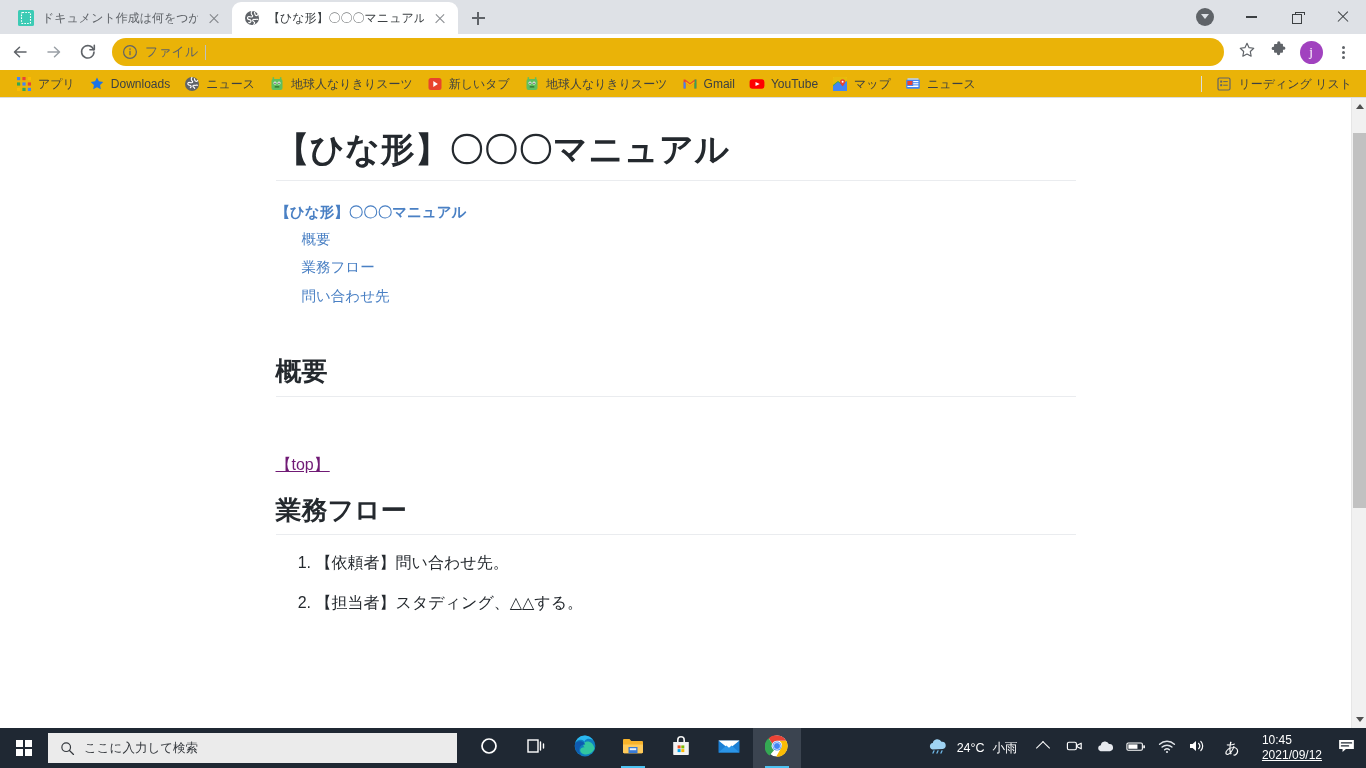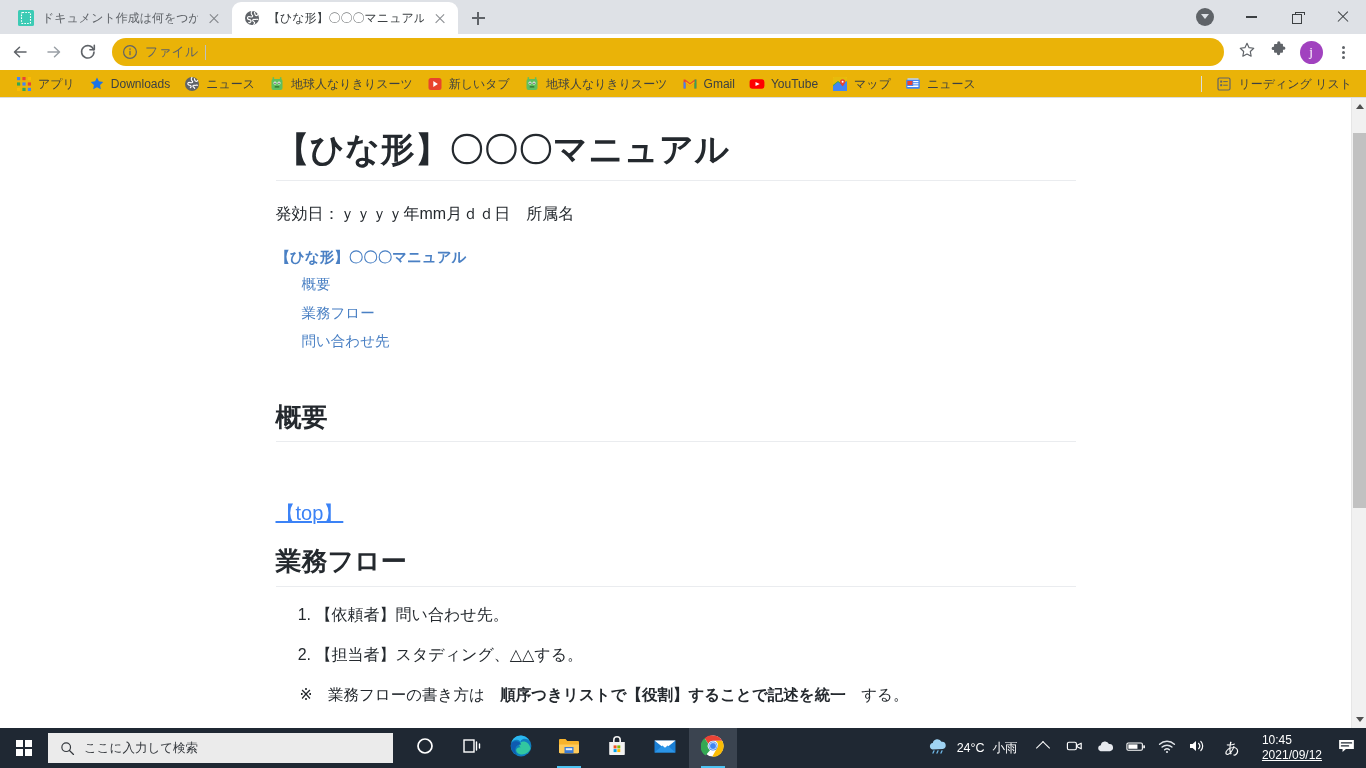--- a/index.html
+++ b/index.html
@@ -155,22 +155,22 @@
   .toc .toc-root { font-weight:bold; font-size:14.5px; display:block; margin-bottom:5px; }
   .toc ul { list-style:none; margin:0; padding-left:26px; }
   .toc li { margin:0 0 5.5px 0; line-height:1.45; }
   .doc h2 {
     font-size:26px; font-weight:bold; margin:0; padding-bottom:8px;
     border-bottom:1px solid #eaecef; line-height:1.25;
   }
   .sec-overview { margin-top:48px; }
   .sec-body { min-height:40px; }
   .toplink {
-    display:inline-block; margin:18px 0 0 0; font-size:20px;
-    color:#3b82f6; 
+    display:inline-block; margin:18px 0 0 0; font-size:16px;
+    color:#701a75; 
   }
   .sec-flow { margin-top:18px; }
   .doc ol { margin:16px 0 0 0; padding-left:40px; }
   .doc ol li { font-size:16px; line-height:1.5; margin-bottom:16px; }
   .note { font-size:15.5px; margin:0 0 14px 24px; line-height:1.6; }
   .note b { font-weight:bold; }
 
   
   .sbar {
     position:absolute; right:0; top:0; width:15px; bottom:0;
@@ -194,21 +194,21 @@
     position:absolute; left:0; top:728px; width:1366px; height:40px;
     background:#1f2833; display:flex; align-items:center; color:#fff;
   }
   .start {
     width:48px; height:40px; display:flex; align-items:center; justify-content:center;
   }
   .winlogo { width:16px; height:16px; display:grid; grid-template-columns:1fr 1fr;
     grid-template-rows:1fr 1fr; gap:1.8px; }
   .winlogo span { background:#fff; display:block; }
   .searchbox {
-    width:345px; height:30px; background:#ebebeb; display:flex; align-items:center;
+    width:409px; height:30px; background:#ebebeb; display:flex; align-items:center;
     gap:9px; padding-left:12px; margin-left:0px;
   }
   .searchbox .mag { width:15px; height:15px; flex:0 0 15px; }
   .searchbox span.ph { font-size:12.5px; color:#34383d; white-space:nowrap; }
   .tb-apps { display:flex; align-items:center; height:40px; margin-left:8px; }
   .tb-app {
     width:48px; height:40px; display:flex; align-items:center; justify-content:center;
     position:relative;
   }
   .tb-app.active { background:#3b4450; }
@@ -487,21 +487,20 @@
       </span>
       <span class="bm-label">リーディング リスト</span>
     </div>
   </div>
 
   <div class="viewport">
     <div class="page">
       <div class="doc">
 
         <h1>【ひな形】〇〇〇マニュアル</h1>
-        <p class="pub">発効日：ｙｙｙｙ年mm月ｄｄ日　所属名</p>
 
         <div class="toc">
           <a class="toc-root" href="#">【ひな形】〇〇〇マニュアル</a>
           <ul>
             <li><a href="#">概要</a></li>
             <li><a href="#">業務フロー</a></li>
             <li><a href="#">問い合わせ先</a></li>
           </ul>
         </div>
 
@@ -510,23 +509,20 @@
           <div class="sec-body"></div>
           <a class="toplink" href="#">【top】</a>
         </div>
 
         <div class="sec-flow">
           <h2>業務フロー</h2>
           <ol>
             <li>【依頼者】問い合わせ先。</li>
             <li>【担当者】スタディング、△△する。</li>
           </ol>
-          <p class="note">
-            <span>※　業務フローの書き方は　</span><b>順序つきリストで【役割】することで記述を統一</b><span>　する。</span>
-          </p>
 
         </div>
 
       </div>
     </div>
 
     <div class="sbar">
       <div class="sb-arrow up">
           <i></i>
         </div>

